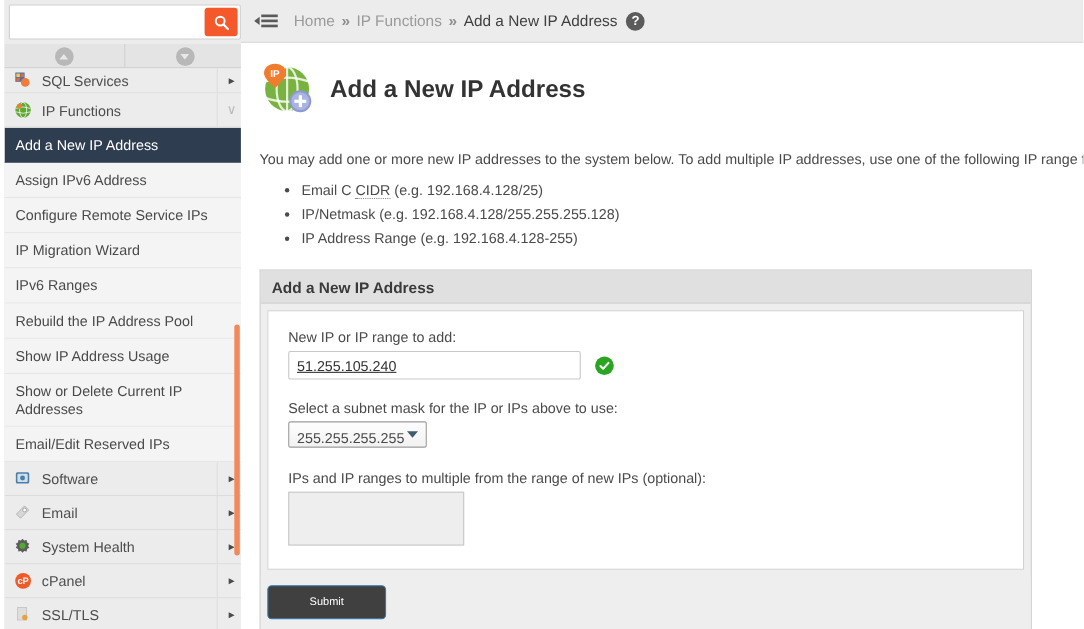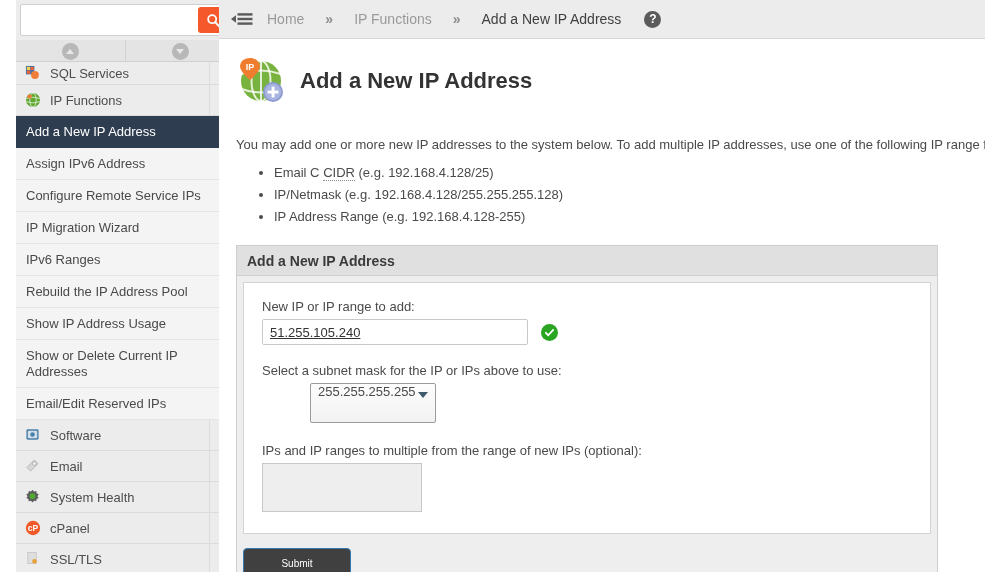--- a/index.html
+++ b/index.html
@@ -10,21 +10,21 @@
     background: #ffffff;
     font-family: "Liberation Sans", sans-serif;
     font-size: 13px;
     color: #3b3b3b;
   }
 
   #app { position: relative; width: 985px; height: 572px; }
 
   
   #sidebar {
-    position: absolute; left: 16px; top: 0;
+    position: absolute; left: 4px; top: 0;
     width: 219px; height: 572px;
     background: #ececec;
     border-right: 1px solid #d4d4d4;
     overflow: hidden;
   }
 
   .search-wrap {
     position: absolute; left: 0; top: 0;
     width: 219px; height: 40px;
     background: #ececec;
@@ -168,21 +168,20 @@
     width: 22px; height: 16px;
     margin-right: 14px;
     position: relative;
     cursor: pointer;
     flex: 0 0 22px;
   }
   .breadcrumb {
     display: flex; align-items: center;
     font-size: 14px;
     color: #4b4b4b;
-    gap: 15px;
   }
   .bc-link { color: #9a9a9a; cursor: pointer; }
   .bc-sep { margin: 0 6px; color: #8e8e8e; font-weight: bold; }
   .bc-current { color: #3f3f3f; }
   .help-icon {
     width: 17px; height: 17px;
     border-radius: 50%;
     background: #5b5b5b;
     color: #ffffff;
     font-size: 12px; font-weight: bold;
@@ -280,30 +279,29 @@
     width: 17px; height: 17px;
     border-radius: 50%;
     background: #2aa522;
     margin-left: 13px;
     display: flex; align-items: center; justify-content: center;
     flex: 0 0 17px;
   }
   .spacer-18 { height: 18px; }
   .select-box {
     position: relative;
-    width: 126px; height: 40px;
+    width: 126px; height: 24px;
     border: 1px solid #9b9b9b;
     border-radius: 2px;
     background: linear-gradient(#fdfdfd, #f2f2f2);
-    display: flex; align-items: flex-start;
+    display: flex; align-items: flex-end;
     padding: 0 7px;
     font-size: 13px;
     color: #4a4a4a;
     cursor: pointer;
-    margin-left: 48px;
   }
   .select-caret {
     position: absolute; right: 7px; top: 8px;
     width: 0; height: 0;
     border-left: 5px solid transparent;
     border-right: 5px solid transparent;
     border-top: 6px solid #3f5b6b;
   }
   .spacer-20 { height: 20px; }
   .exclude-area {

